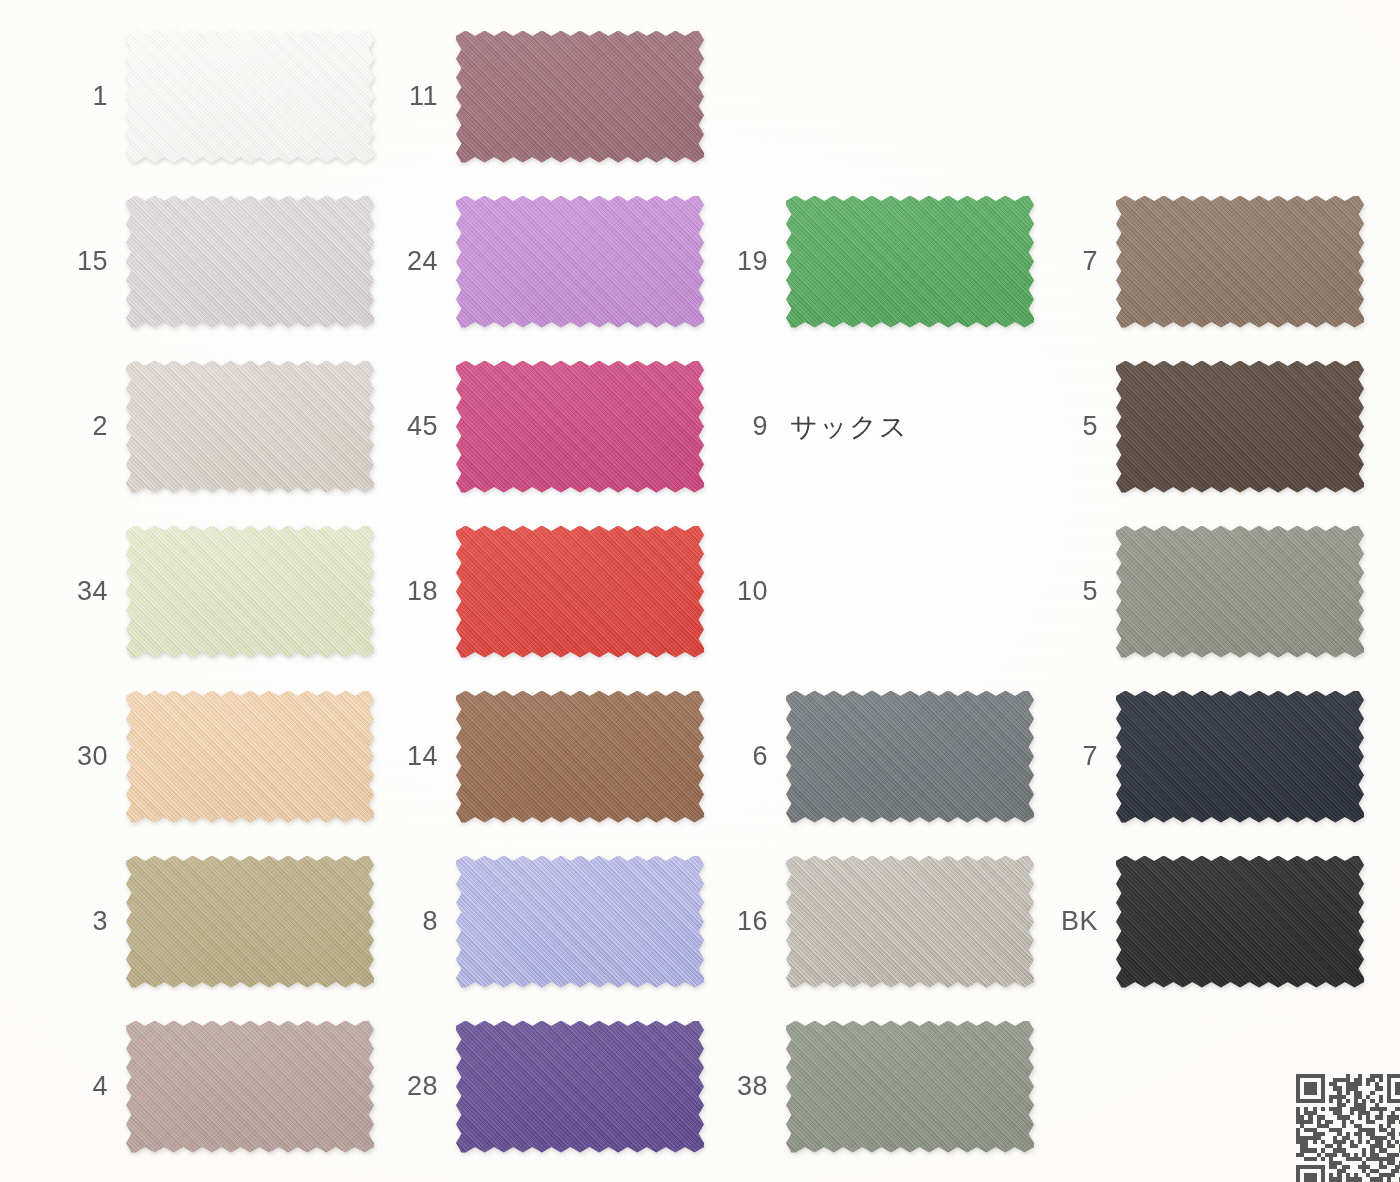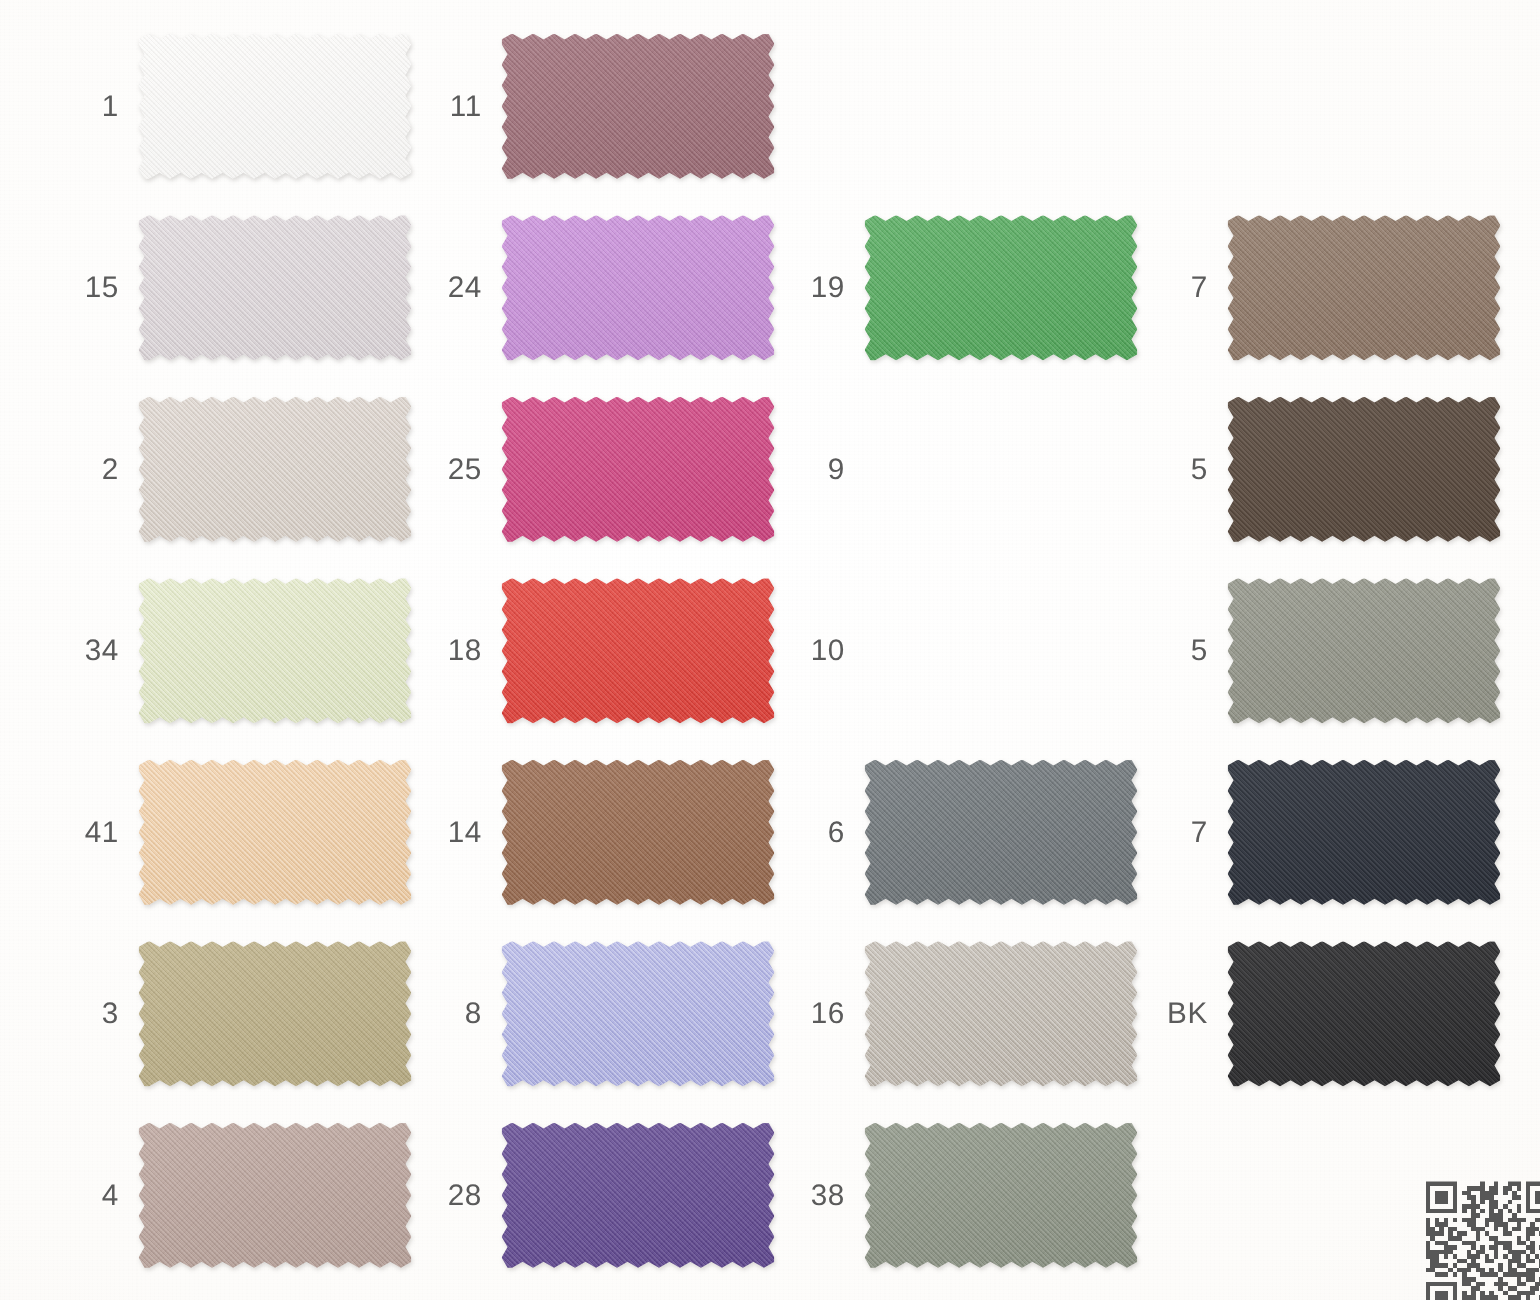--- a/index.html
+++ b/index.html
@@ -202,29 +202,32 @@
     </div>
     <div class="cell">
       <div class="cell-label">2</div>
       <div class="swatch-holder">
         <div class="swatch pale">
           <div class="swatch-body" style="--c: #d5cbc2; --pink-path: polygon(0.00% 4.18%,3.85% 0.00%,7.69% 4.18%,11.54% 0.00%,15.38% 4.18%,19.23% 0.00%,23.08% 4.18%,26.92% 0.00%,30.77% 4.18%,34.62% 0.00%,38.46% 4.18%,42.31% 0.00%,46.15% 4.18%,50.00% 0.00%,53.85% 4.18%,57.69% 0.00%,61.54% 4.18%,65.38% 0.00%,69.23% 4.18%,73.08% 0.00%,76.92% 4.18%,80.77% 0.00%,84.62% 4.18%,88.46% 0.00%,92.31% 4.18%,96.15% 0.00%,97.80% 0.00%,100.00% 7.14%,97.80% 14.29%,100.00% 21.43%,97.80% 28.57%,100.00% 35.71%,97.80% 42.86%,100.00% 50.00%,97.80% 57.14%,100.00% 64.29%,97.80% 71.43%,100.00% 78.57%,97.80% 85.71%,100.00% 92.86%,100.00% 95.82%,96.15% 100.00%,92.31% 95.82%,88.46% 100.00%,84.62% 95.82%,80.77% 100.00%,76.92% 95.82%,73.08% 100.00%,69.23% 95.82%,65.38% 100.00%,61.54% 95.82%,57.69% 100.00%,53.85% 95.82%,50.00% 100.00%,46.15% 95.82%,42.31% 100.00%,38.46% 95.82%,34.62% 100.00%,30.77% 95.82%,26.92% 100.00%,23.08% 95.82%,19.23% 100.00%,15.38% 95.82%,11.54% 100.00%,7.69% 95.82%,3.85% 100.00%,2.20% 100.00%,0.00% 92.86%,2.20% 85.71%,0.00% 78.57%,2.20% 71.43%,0.00% 64.29%,2.20% 57.14%,0.00% 50.00%,2.20% 42.86%,0.00% 35.71%,2.20% 28.57%,0.00% 21.43%,2.20% 14.29%,0.00% 7.14%);"></div>
         </div>
       </div>
     </div>
     <div class="cell">
-      <div class="cell-label">25</div>
+      <div class="cell-label">45</div>
       <div class="swatch-holder">
         <div class="swatch">
           <div class="swatch-body" style="--c: #d1407f; --pink-path: polygon(0.00% 4.18%,3.85% 0.00%,7.69% 4.18%,11.54% 0.00%,15.38% 4.18%,19.23% 0.00%,23.08% 4.18%,26.92% 0.00%,30.77% 4.18%,34.62% 0.00%,38.46% 4.18%,42.31% 0.00%,46.15% 4.18%,50.00% 0.00%,53.85% 4.18%,57.69% 0.00%,61.54% 4.18%,65.38% 0.00%,69.23% 4.18%,73.08% 0.00%,76.92% 4.18%,80.77% 0.00%,84.62% 4.18%,88.46% 0.00%,92.31% 4.18%,96.15% 0.00%,97.80% 0.00%,100.00% 7.14%,97.80% 14.29%,100.00% 21.43%,97.80% 28.57%,100.00% 35.71%,97.80% 42.86%,100.00% 50.00%,97.80% 57.14%,100.00% 64.29%,97.80% 71.43%,100.00% 78.57%,97.80% 85.71%,100.00% 92.86%,100.00% 95.82%,96.15% 100.00%,92.31% 95.82%,88.46% 100.00%,84.62% 95.82%,80.77% 100.00%,76.92% 95.82%,73.08% 100.00%,69.23% 95.82%,65.38% 100.00%,61.54% 95.82%,57.69% 100.00%,53.85% 95.82%,50.00% 100.00%,46.15% 95.82%,42.31% 100.00%,38.46% 95.82%,34.62% 100.00%,30.77% 95.82%,26.92% 100.00%,23.08% 95.82%,19.23% 100.00%,15.38% 95.82%,11.54% 100.00%,7.69% 95.82%,3.85% 100.00%,2.20% 100.00%,0.00% 92.86%,2.20% 85.71%,0.00% 78.57%,2.20% 71.43%,0.00% 64.29%,2.20% 57.14%,0.00% 50.00%,2.20% 42.86%,0.00% 35.71%,2.20% 28.57%,0.00% 21.43%,2.20% 14.29%,0.00% 7.14%);"></div>
         </div>
       </div>
     </div>
     <div class="cell">
       <div class="cell-label">9</div>
+      <div class="swatch-holder">
+        <div class="swatch-text-only">サックス</div>
+      </div>
     </div>
     <div class="cell">
       <div class="cell-label">5</div>
       <div class="swatch-holder">
         <div class="swatch dark">
           <div class="swatch-body" style="--c: #5a4a3e; --pink-path: polygon(0.00% 4.18%,3.85% 0.00%,7.69% 4.18%,11.54% 0.00%,15.38% 4.18%,19.23% 0.00%,23.08% 4.18%,26.92% 0.00%,30.77% 4.18%,34.62% 0.00%,38.46% 4.18%,42.31% 0.00%,46.15% 4.18%,50.00% 0.00%,53.85% 4.18%,57.69% 0.00%,61.54% 4.18%,65.38% 0.00%,69.23% 4.18%,73.08% 0.00%,76.92% 4.18%,80.77% 0.00%,84.62% 4.18%,88.46% 0.00%,92.31% 4.18%,96.15% 0.00%,97.80% 0.00%,100.00% 7.14%,97.80% 14.29%,100.00% 21.43%,97.80% 28.57%,100.00% 35.71%,97.80% 42.86%,100.00% 50.00%,97.80% 57.14%,100.00% 64.29%,97.80% 71.43%,100.00% 78.57%,97.80% 85.71%,100.00% 92.86%,100.00% 95.82%,96.15% 100.00%,92.31% 95.82%,88.46% 100.00%,84.62% 95.82%,80.77% 100.00%,76.92% 95.82%,73.08% 100.00%,69.23% 95.82%,65.38% 100.00%,61.54% 95.82%,57.69% 100.00%,53.85% 95.82%,50.00% 100.00%,46.15% 95.82%,42.31% 100.00%,38.46% 95.82%,34.62% 100.00%,30.77% 95.82%,26.92% 100.00%,23.08% 95.82%,19.23% 100.00%,15.38% 95.82%,11.54% 100.00%,7.69% 95.82%,3.85% 100.00%,2.20% 100.00%,0.00% 92.86%,2.20% 85.71%,0.00% 78.57%,2.20% 71.43%,0.00% 64.29%,2.20% 57.14%,0.00% 50.00%,2.20% 42.86%,0.00% 35.71%,2.20% 28.57%,0.00% 21.43%,2.20% 14.29%,0.00% 7.14%);"></div>
         </div>
       </div>
     </div>
     <div class="cell">
@@ -248,21 +251,21 @@
     </div>
     <div class="cell">
       <div class="cell-label">5</div>
       <div class="swatch-holder">
         <div class="swatch">
           <div class="swatch-body" style="--c: #8e9083; --pink-path: polygon(0.00% 4.18%,3.85% 0.00%,7.69% 4.18%,11.54% 0.00%,15.38% 4.18%,19.23% 0.00%,23.08% 4.18%,26.92% 0.00%,30.77% 4.18%,34.62% 0.00%,38.46% 4.18%,42.31% 0.00%,46.15% 4.18%,50.00% 0.00%,53.85% 4.18%,57.69% 0.00%,61.54% 4.18%,65.38% 0.00%,69.23% 4.18%,73.08% 0.00%,76.92% 4.18%,80.77% 0.00%,84.62% 4.18%,88.46% 0.00%,92.31% 4.18%,96.15% 0.00%,97.80% 0.00%,100.00% 7.14%,97.80% 14.29%,100.00% 21.43%,97.80% 28.57%,100.00% 35.71%,97.80% 42.86%,100.00% 50.00%,97.80% 57.14%,100.00% 64.29%,97.80% 71.43%,100.00% 78.57%,97.80% 85.71%,100.00% 92.86%,100.00% 95.82%,96.15% 100.00%,92.31% 95.82%,88.46% 100.00%,84.62% 95.82%,80.77% 100.00%,76.92% 95.82%,73.08% 100.00%,69.23% 95.82%,65.38% 100.00%,61.54% 95.82%,57.69% 100.00%,53.85% 95.82%,50.00% 100.00%,46.15% 95.82%,42.31% 100.00%,38.46% 95.82%,34.62% 100.00%,30.77% 95.82%,26.92% 100.00%,23.08% 95.82%,19.23% 100.00%,15.38% 95.82%,11.54% 100.00%,7.69% 95.82%,3.85% 100.00%,2.20% 100.00%,0.00% 92.86%,2.20% 85.71%,0.00% 78.57%,2.20% 71.43%,0.00% 64.29%,2.20% 57.14%,0.00% 50.00%,2.20% 42.86%,0.00% 35.71%,2.20% 28.57%,0.00% 21.43%,2.20% 14.29%,0.00% 7.14%);"></div>
         </div>
       </div>
     </div>
     <div class="cell">
-      <div class="cell-label">41</div>
+      <div class="cell-label">30</div>
       <div class="swatch-holder">
         <div class="swatch pale">
           <div class="swatch-body" style="--c: #eec79a; --pink-path: polygon(0.00% 4.18%,3.85% 0.00%,7.69% 4.18%,11.54% 0.00%,15.38% 4.18%,19.23% 0.00%,23.08% 4.18%,26.92% 0.00%,30.77% 4.18%,34.62% 0.00%,38.46% 4.18%,42.31% 0.00%,46.15% 4.18%,50.00% 0.00%,53.85% 4.18%,57.69% 0.00%,61.54% 4.18%,65.38% 0.00%,69.23% 4.18%,73.08% 0.00%,76.92% 4.18%,80.77% 0.00%,84.62% 4.18%,88.46% 0.00%,92.31% 4.18%,96.15% 0.00%,97.80% 0.00%,100.00% 7.14%,97.80% 14.29%,100.00% 21.43%,97.80% 28.57%,100.00% 35.71%,97.80% 42.86%,100.00% 50.00%,97.80% 57.14%,100.00% 64.29%,97.80% 71.43%,100.00% 78.57%,97.80% 85.71%,100.00% 92.86%,100.00% 95.82%,96.15% 100.00%,92.31% 95.82%,88.46% 100.00%,84.62% 95.82%,80.77% 100.00%,76.92% 95.82%,73.08% 100.00%,69.23% 95.82%,65.38% 100.00%,61.54% 95.82%,57.69% 100.00%,53.85% 95.82%,50.00% 100.00%,46.15% 95.82%,42.31% 100.00%,38.46% 95.82%,34.62% 100.00%,30.77% 95.82%,26.92% 100.00%,23.08% 95.82%,19.23% 100.00%,15.38% 95.82%,11.54% 100.00%,7.69% 95.82%,3.85% 100.00%,2.20% 100.00%,0.00% 92.86%,2.20% 85.71%,0.00% 78.57%,2.20% 71.43%,0.00% 64.29%,2.20% 57.14%,0.00% 50.00%,2.20% 42.86%,0.00% 35.71%,2.20% 28.57%,0.00% 21.43%,2.20% 14.29%,0.00% 7.14%);"></div>
         </div>
       </div>
     </div>
     <div class="cell">
       <div class="cell-label">14</div>
       <div class="swatch-holder">
         <div class="swatch">

